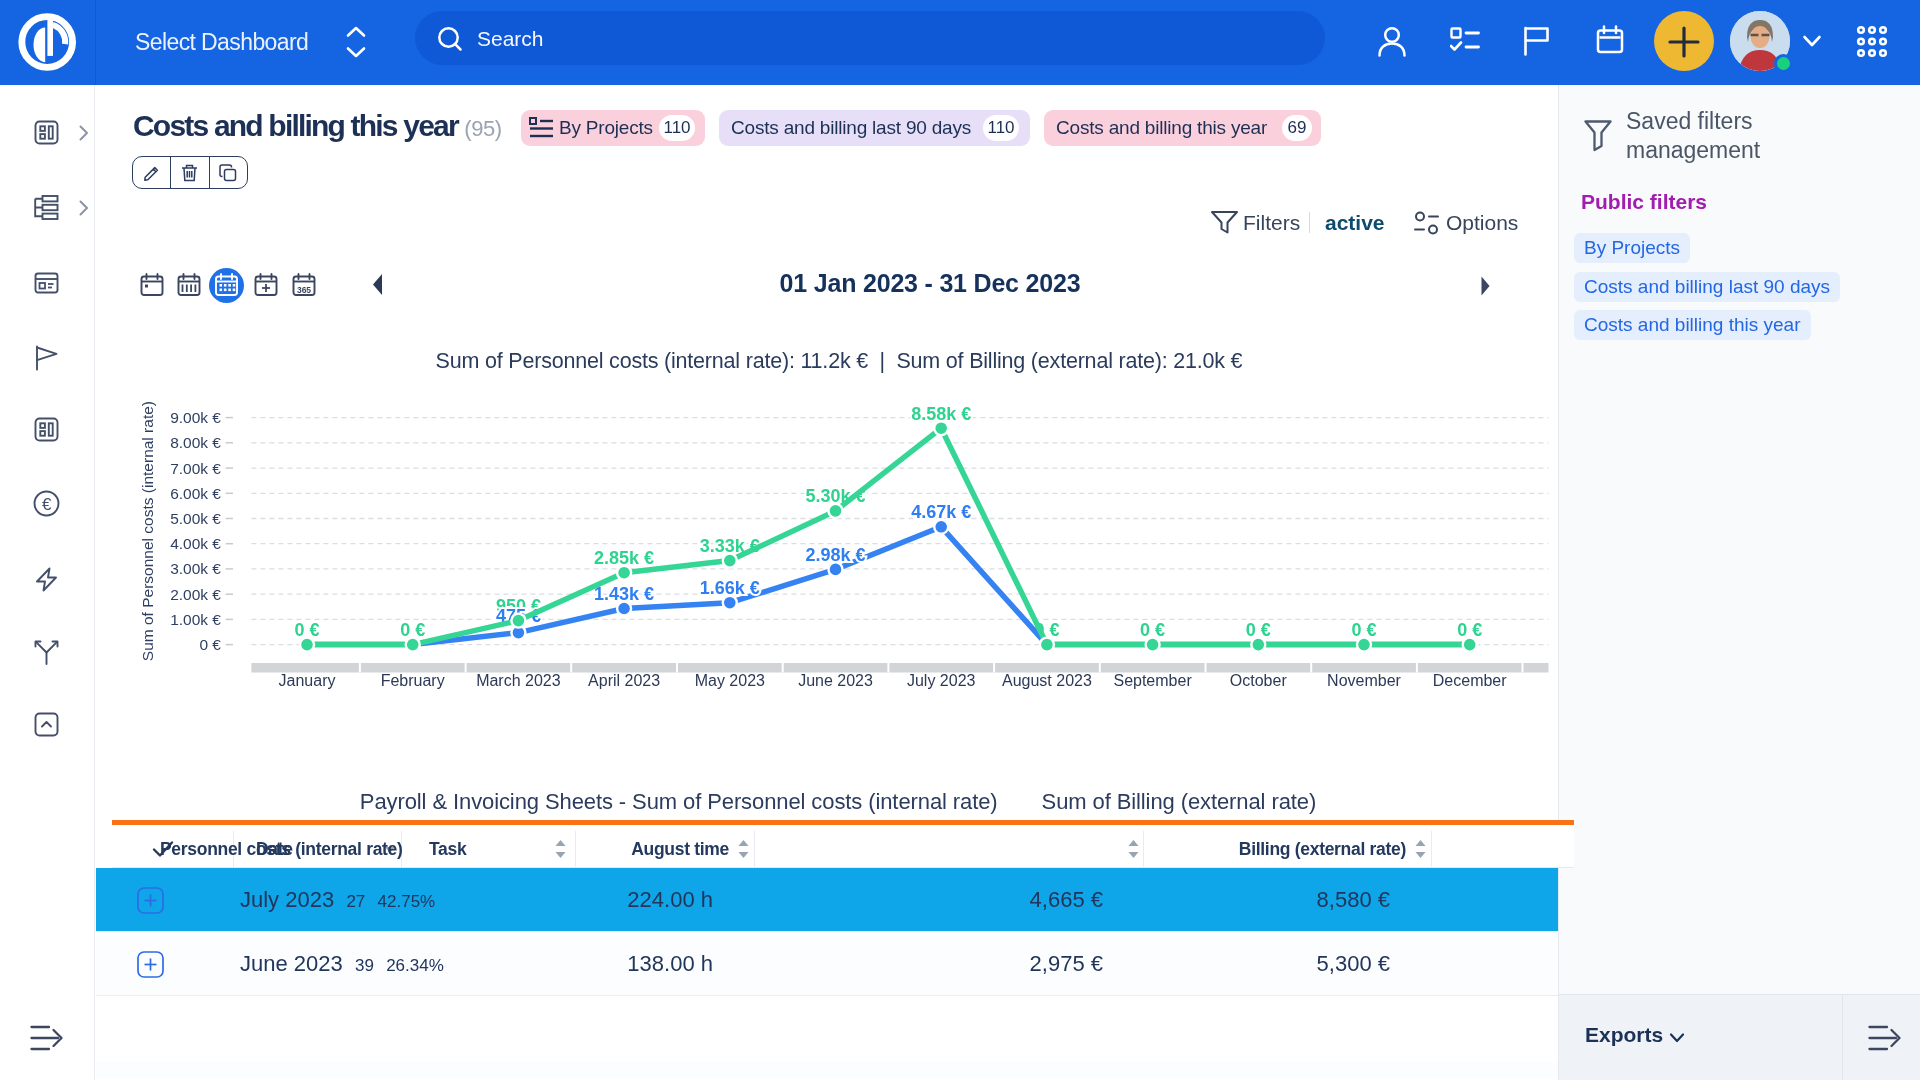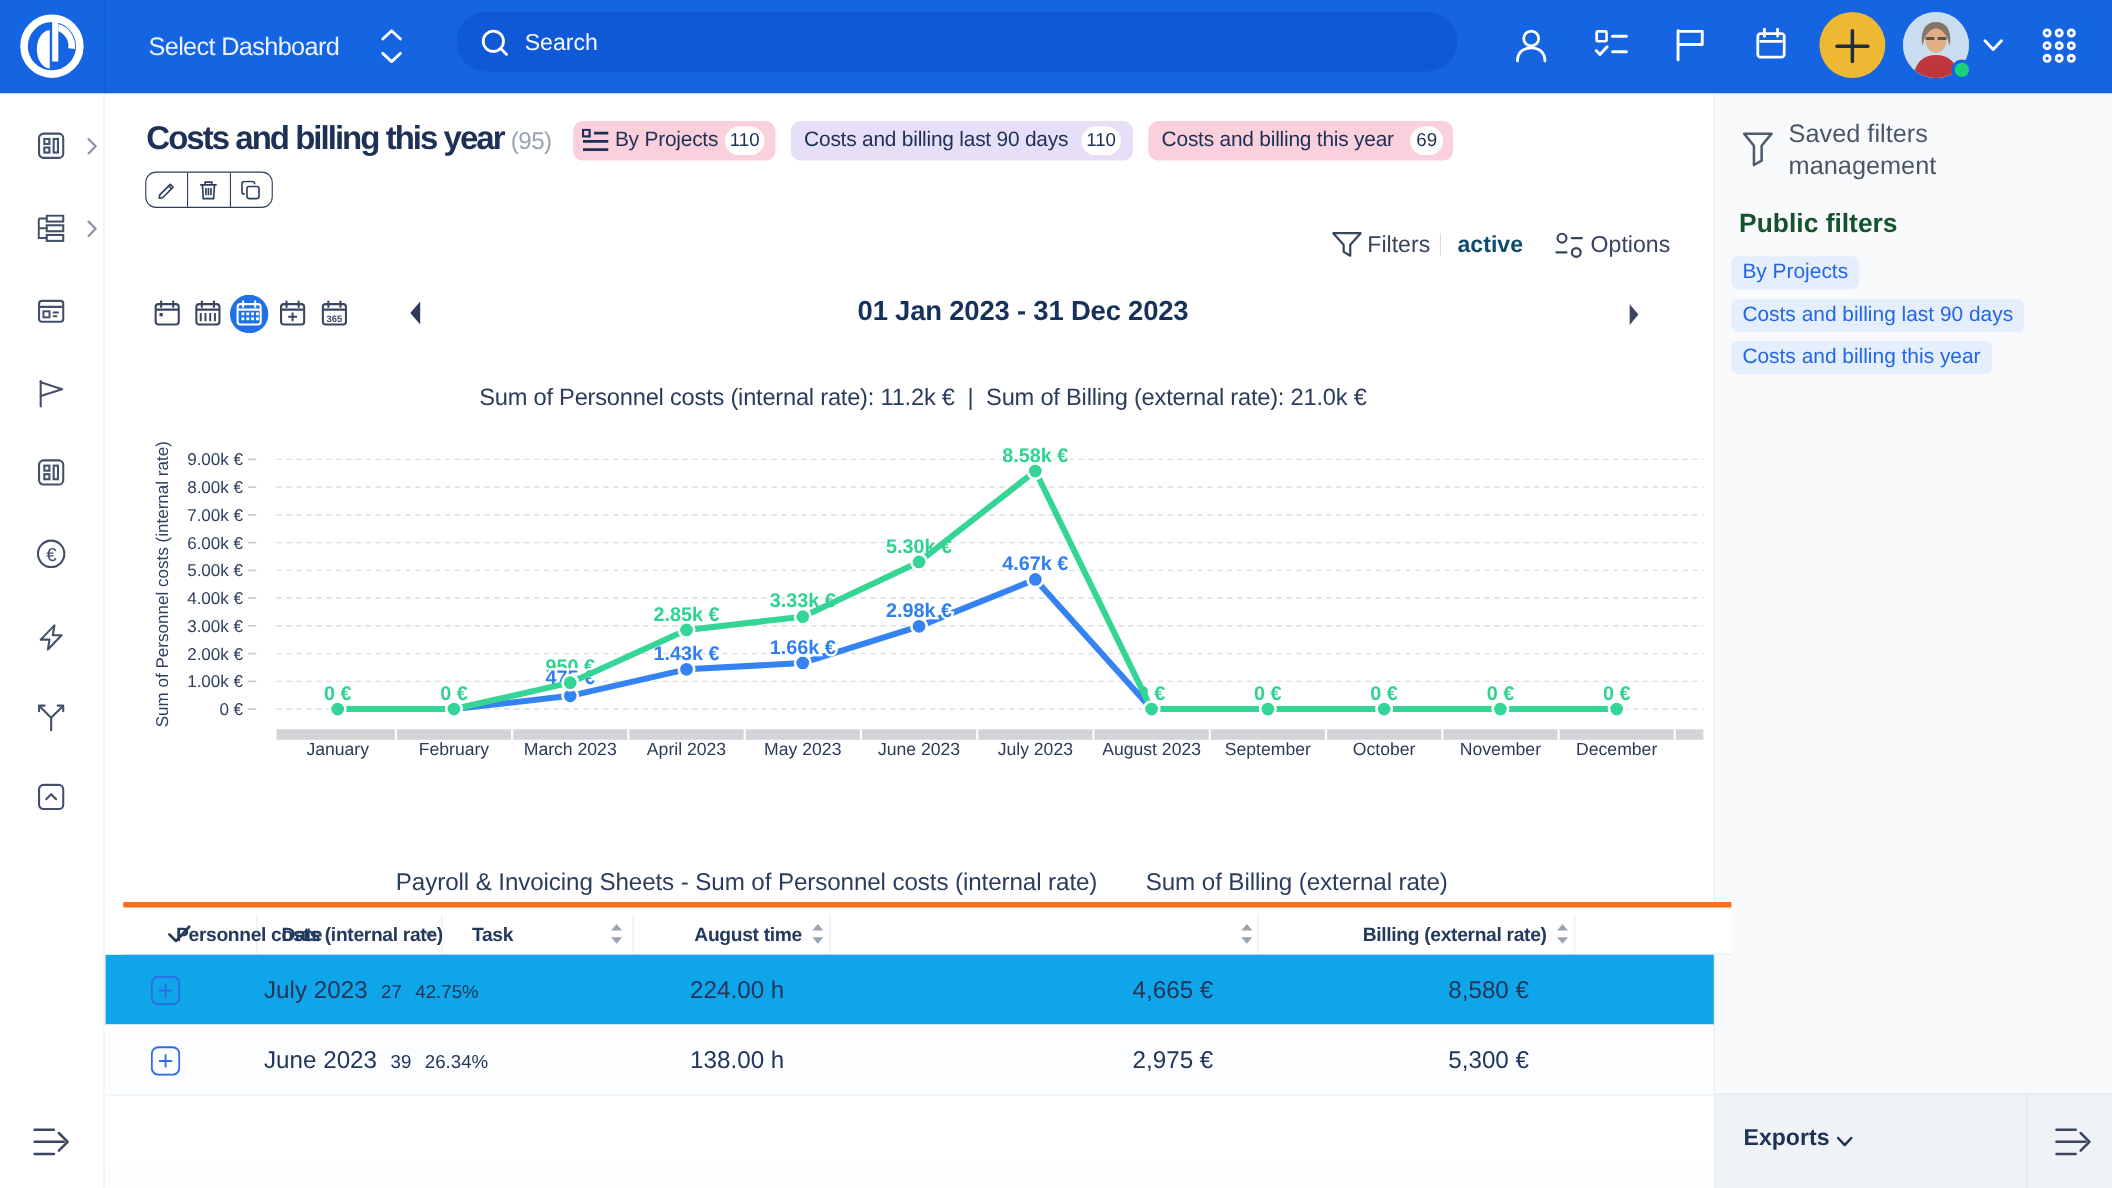--- a/index.html
+++ b/index.html
@@ -201,21 +201,21 @@
         <line x1="1.5" y1="24" x2="19" y2="24"></line>
       </g>
     </svg>
 </div>
 
 <div id="rsb">
   <svg class="abs" style="left:25px;top:35px" width="28" height="32" viewBox="0 0 28 32">
     <path d="M1.5 1.5 H26.5 L17.5 12.5 V26 L10.5 30 V12.5 Z" fill="none" stroke="#4e5a6e" stroke-width="2.3" stroke-linejoin="round"></path>
   </svg>
   <div class="abs" style="left:67px;top:22px;font-size:23px;color:#4a5666;line-height:29px;">Saved filters<br>management</div>
-  <div class="abs" style="left:22px;top:105px;font-size:24px;font-weight:bold;color:#14532d;">Public filters</div>
+  <div class="abs" style="left:22px;top:105px;font-size:21px;font-weight:bold;color:#a21caf;">Public filters</div>
   <div class="chip" style="top:148px;">By Projects</div>
   <div class="chip" style="top:186.5px;">Costs and billing last 90 days</div>
   <div class="chip" style="top:225px;">Costs and billing this year</div>
 </div>
 <div id="exports">
   <div class="abs" style="left:26px;top:28px;font-size:21px;font-weight:bold;color:#1b3156;">Exports</div>
   <svg class="abs" style="left:110px;top:37px" width="16" height="12" viewBox="0 0 16 12">
     <path d="M2 2.5 L8 9 L14 2.5" fill="none" stroke="#1b3156" stroke-width="2.2" stroke-linecap="round" stroke-linejoin="round"></path>
   </svg>
 </div>

